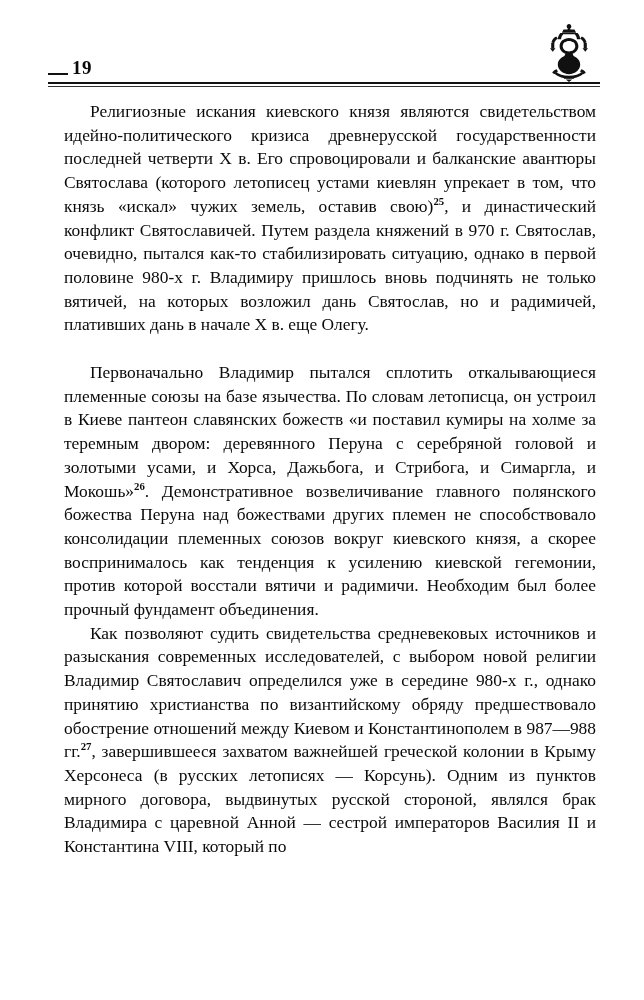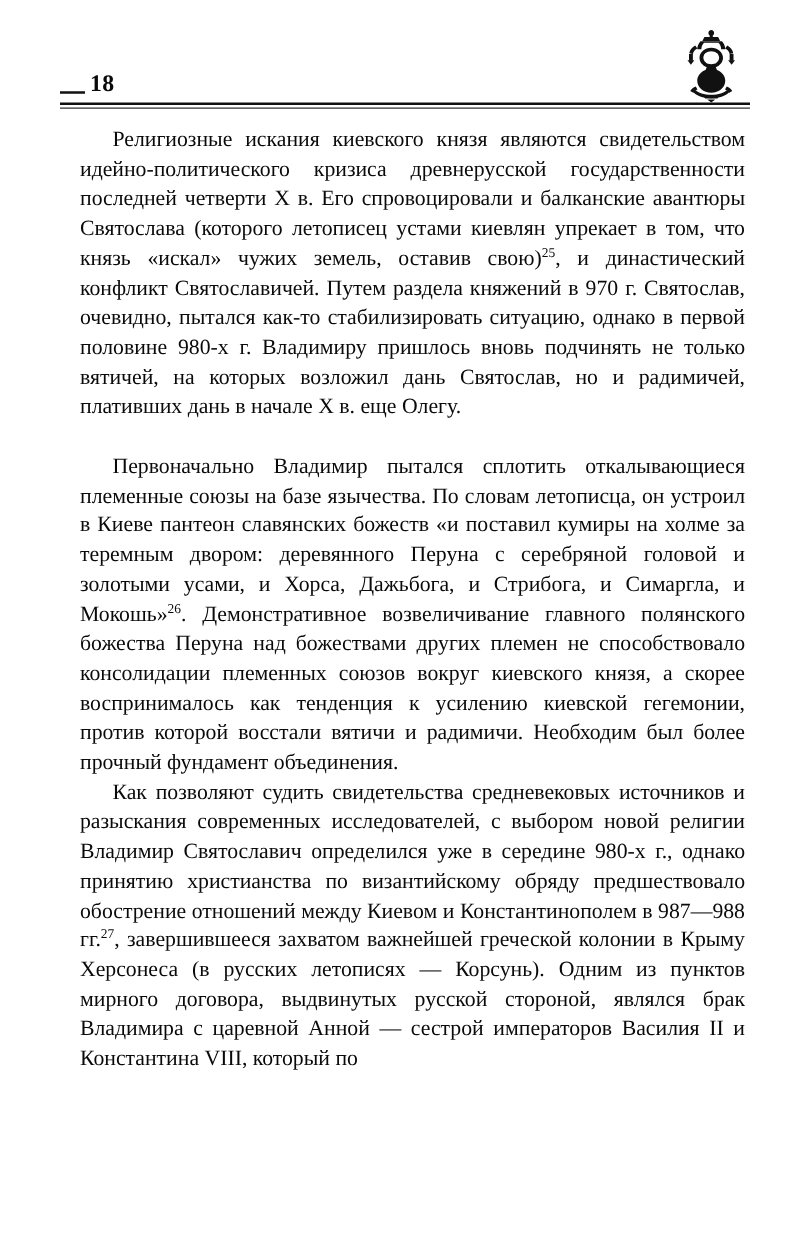--- a/index.html
+++ b/index.html
@@ -106,21 +106,21 @@
   }
 
   p.para + p.para { margin-top: 0; }
 
   .gap-large { height: 24px; }
 
   sup.fn {
     font-size: 0.62em;
     vertical-align: super;
     line-height: 0;
-    font-weight: 400;
+    font-weight: 700;
   }
 </style>
 </head>
 <body>
 
 <div class="page">
 
   <div class="header">
 
     <div class="ornament">
@@ -142,21 +142,21 @@
 
           <ellipse cx="31" cy="42.2" rx="7.4" ry="8.4"></ellipse>
 
           <path d="M18.6 47.2c-1.9.6-3.4 1.8-4.4 3.5l2.4 1.5c.8-1.3 1.9-2.2 3.4-2.6zM43.4 47.2l-1.4 2.4c1.5.4 2.6 1.3 3.4 2.6l2.4-1.5c-1-1.7-2.5-2.9-4.4-3.5z"></path>
           <path d="M16.4 51.6c2.7 3 7.8 4.9 14.6 4.9s11.9-1.9 14.6-4.9l-2-1.6c-2.3 2.3-6.7 3.8-12.6 3.8s-10.3-1.5-12.6-3.8z"></path>
           <path d="M24.6 54.6h12.8l-1.5 2.2H26.1zM27.8 57.5h6.4l-3.2 2.4z"></path>
         </g>
       </svg>
     </div>
 
-    <div class="folio">18</div>
+    <div class="folio">19</div>
 
     <div class="rule-wrap">
       <div class="rule-stub"></div>
       <div class="rule-thick"></div>
       <div class="rule-thin"></div>
     </div>
 
   </div>
 
   <div class="textblock">

